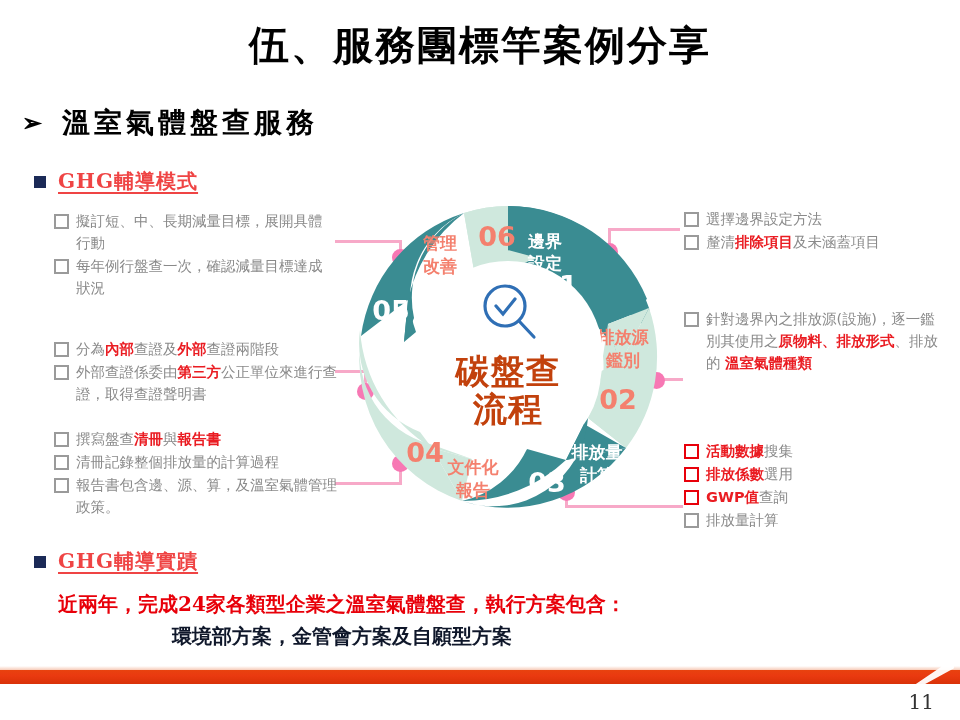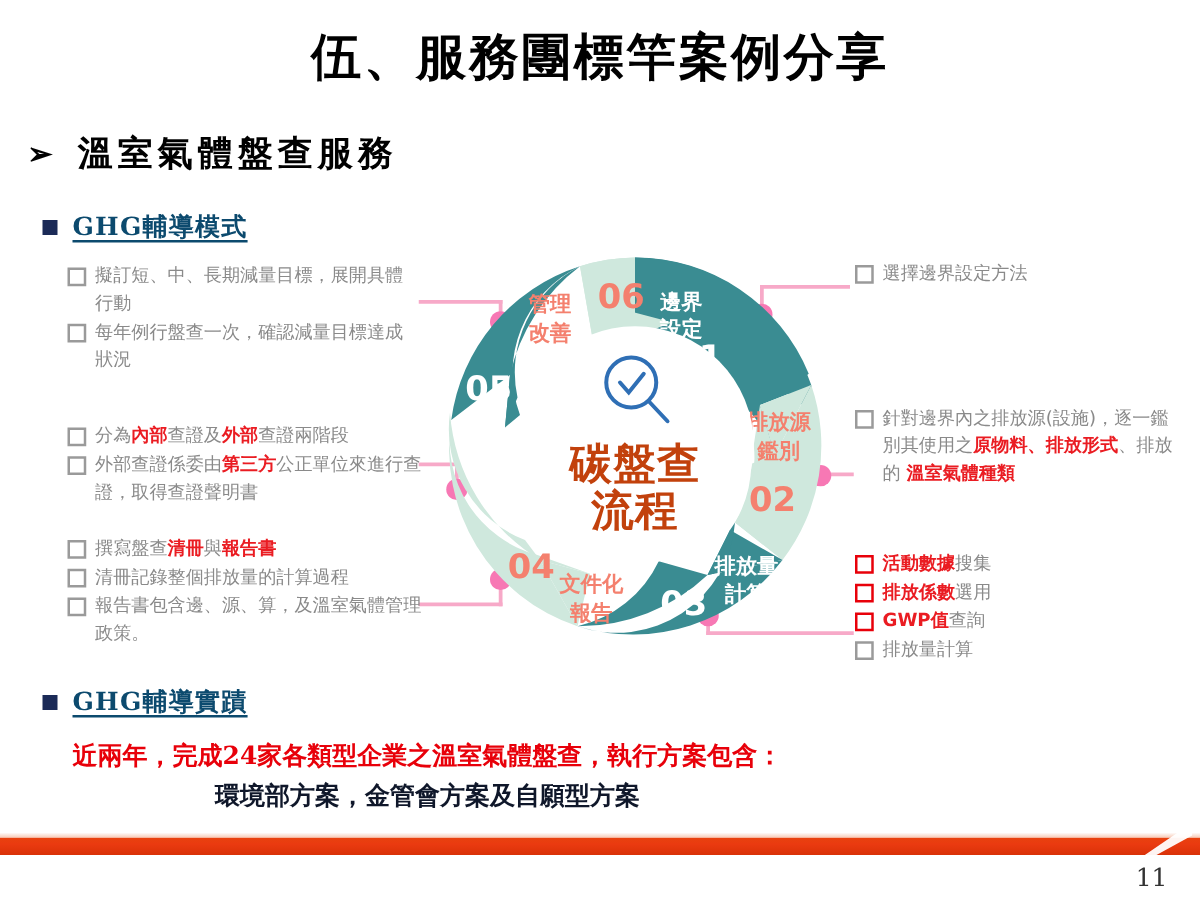--- a/index.html
+++ b/index.html
@@ -22,42 +22,42 @@
     position:absolute;left:22px;top:104px;display:flex;align-items:center;gap:16px;
     font-family:"DejaVu Serif","Liberation Serif",serif;
     font-size:28px;font-weight:700;color:#000;letter-spacing:4px;white-space:nowrap;
   }
   .lvl1 .arrow{font-size:24px;line-height:1;}
 
   
   .lvl2{
     position:absolute;display:flex;align-items:center;gap:12px;
     font-family:"DejaVu Serif","Liberation Serif",serif;
-    font-size:20px;font-weight:700;color:#0c4a6e;white-space:nowrap;
+    font-size:20px;font-weight:700;color:#ef4444;white-space:nowrap;
   }
   .lvl2 .sq{width:12px;height:12px;background:#1b2a57;display:inline-block;}
   .lvl2 .txt{text-decoration:underline;text-underline-offset:4px;letter-spacing:1px;}
   #h-mode{left:34px;top:168px;}
   #h-result{left:34px;top:548px;}
 
   
   .note{position:absolute;font-size:14.5px;line-height:1.52;color:#8a8a8a;}
   .note .li{display:flex;gap:7px;margin-bottom:1px;}
   .note .cb{
     flex:0 0 auto;width:11px;height:11px;border:2px solid #9a9a9a;margin-top:4px;
   }
   .note .cbr{border-color:#e8000a;}
   .note .body{flex:1 1 auto;}
   .r{color:#ea1c22;font-weight:700;}
 
   #note-06{left:54px;top:210px;width:275px;}
   #note-05{left:54px;top:338px;width:285px;}
   #note-04{left:54px;top:428px;width:285px;}
   #note-01{left:684px;top:208px;width:270px;}
-  #note-02{left:684px;top:308px;width:258px;margin-top:16px;}
+  #note-02{left:684px;top:308px;width:258px;}
   #note-03{left:684px;top:440px;width:260px;}
 
   
   .conn{position:absolute;background:#f7a9c8;}
   .dot{position:absolute;width:17px;height:17px;border-radius:50%;background:#f778b4;}
 
   
   .wheel{position:absolute;left:352px;top:196px;width:312px;height:320px;}
   .wheel svg{display:block;}
   .seg-num{font-family:"DejaVu Sans","Liberation Sans",sans-serif;font-weight:700;font-size:27px;}
@@ -247,20 +247,24 @@
       <div class="li">
         <span class="cb"></span>
         <span class="body"><span>報告書包含邊、源、算，及溫室氣體管理政策。</span></span>
       </div>
     </div>
   <div class="note" id="note-01">
       <div class="li">
         <span class="cb"></span>
         <span class="body"><span>選擇邊界設定方法</span></span>
       </div>
+      <div class="li">
+        <span class="cb"></span>
+        <span class="body"><span>釐清</span><span class="r">排除項目</span><span>及未涵蓋項目</span></span>
+      </div>
     </div>
   <div class="note" id="note-02">
       <div class="li">
         <span class="cb"></span>
         <span class="body"><span>針對邊界內之排放源(設施)，逐一鑑別其使用之</span><span class="r">原物料、排放形式</span><span>、排放的 </span><span class="r">溫室氣體種類</span></span>
       </div>
     </div>
   <div class="note" id="note-03">
       <div class="li">
         <span class="cb cbr"></span>

